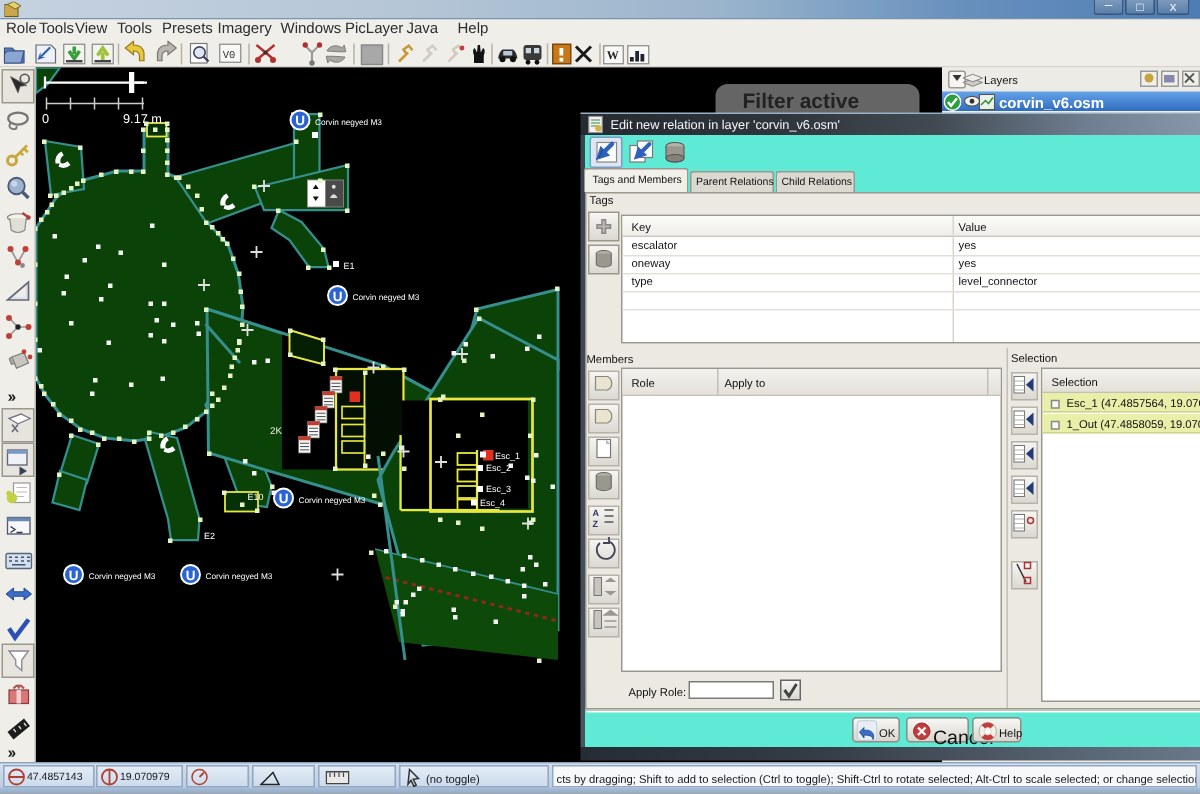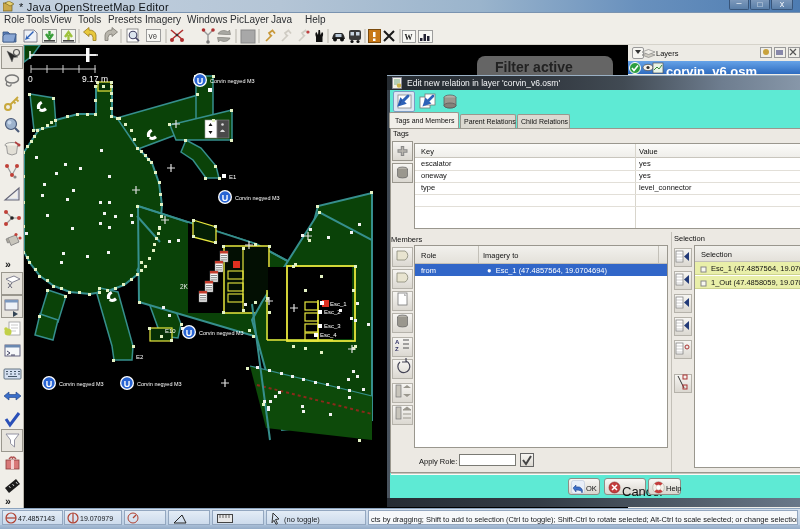--- a/index.html
+++ b/index.html
@@ -11,21 +11,20 @@
 </style>
 </head>
 <body>
 <div id="root">
 
 <div class="abs" style="left:0;top:0;width:800px;height:13px;background:linear-gradient(to right,#c5d2e0 0%,#b4c5d6 35%,#9ab4cc 60%,#6890bd 80%,#4d7cb2 100%);border-bottom:1px solid #7a93b0"></div>
 <svg class="abs" style="left:3px;top:1px" width="12" height="11" viewBox="0 0 12 11">
       <rect x="0" y="2" width="9" height="8" fill="#caa84a" stroke="#6b5a1e" stroke-width="0.7"></rect>
       <path d="M2,2 l4,-2 l5,3 l-4,2 z" fill="#e7d06e" stroke="#6b5a1e" stroke-width="0.6"></path>
     </svg>
-<div class="tx" style="left:19px;top:0.5px;font-size:11px;letter-spacing:0.25px;color:#101418">* Java OpenStreetMap Editor</div>
 <div class="abs" style="left:729px;top:0;width:66px;height:11px">
  <div class="abs" style="left:0;width:20px;height:10px;background:linear-gradient(#7d99bb,#5a7fa9);border:1px solid #38557a;border-top:none;border-radius:0 0 2px 2px;color:#f4f8fc;font-size:9px;text-align:center;line-height:7px">–</div>
  <div class="abs" style="left:21px;width:20px;height:10px;background:linear-gradient(#7d99bb,#5a7fa9);border:1px solid #38557a;border-top:none;border-radius:0 0 2px 2px;color:#f4f8fc;font-size:8px;text-align:center;line-height:9px">□</div>
  <div class="abs" style="left:42px;width:22px;height:10px;background:linear-gradient(#7d99bb,#5a7fa9);border:1px solid #38557a;border-top:none;border-radius:0 0 2px 2px;color:#f4f8fc;font-size:9px;text-align:center;line-height:8px">x</div>
 </div>
 <div class="abs" style="left:0;top:13px;width:800px;height:13px;background:#f0eee8"></div>
 <div class="abs" style="left:0;top:14px;width:800px;height:12px;font-size:10px;color:#2a2d31">
       <span class="tx" style="left:4px;top:0">Role</span>
       <span class="tx" style="left:26px;top:0">Tools</span>
       <span class="tx" style="left:50px;top:0">View</span>
@@ -615,21 +614,21 @@
           <path d="M3,6 l2,2.5 4,-5" stroke="#fff" stroke-width="1.6" fill="none"></path>
         </svg>
    <svg class="abs" style="left:14px;top:1px" width="12" height="11" viewBox="0 0 12 11">
           <ellipse cx="6" cy="5.5" rx="5" ry="3.2" fill="#f4f2ec" stroke="#555" stroke-width="0.8"></ellipse>
           <circle cx="6" cy="5.5" r="1.6" fill="#333"></circle>
         </svg>
    <svg class="abs" style="left:24px;top:1px" width="13" height="12" viewBox="0 0 13 12">
           <rect x="1" y="1" width="10" height="10" fill="#e8f4e8" stroke="#555" stroke-width="0.7"></rect>
           <path d="M2,8 l3,-3 2,2 3,-4" stroke="#3a8a3a" stroke-width="1" fill="none"></path>
         </svg>
-   <div class="tx" style="left:38px;top:2.5px;font-size:13px;font-weight:bold;color:#fff">corvin_v6.osm</div>
+   <div class="tx" style="left:38px;top:2.5px;font-size:10px;font-weight:bold;color:#fff">corvin_v6.osm</div>
  </div>
 </div>
 <div class="abs" style="left:0;top:508px;width:800px;height:21px;background:linear-gradient(#d4e0ee,#b4c9e0);border-top:1px solid #8ca3bd"></div>
 <div class="abs" style="left:0;top:525px;width:800px;height:4px;background:linear-gradient(#aabfd8,#93abc7)"></div>
 <div class="abs" style="left:2px;top:510px;width:61px;height:15px;border:1px solid #93a7c0;background:linear-gradient(#e3ecf6,#cddbec);font-size:9px;color:#15181c">
       <svg style="position:absolute;left:2px;top:1px" width="12" height="12" viewBox="0 0 12 12">
         <circle cx="6" cy="6" r="5" fill="none" stroke="#b04030" stroke-width="1.2"></circle>
         <line x1="1" y1="6" x2="11" y2="6" stroke="#b04030" stroke-width="1.2"></line>
       </svg>
       <span class="tx" style="left:15px;top:4px;font-size:7px">47.4857143</span>
@@ -753,25 +752,21 @@
 <rect x="4" y="138" width="5" height="12" fill="#c8c5bc" stroke="#777" stroke-width="0.7"></rect>
           <path d="M11,141 l4,-3 4,3 h-8 m0,6 h8 l-4,3 z" fill="#9a978e"></path>
 <rect x="4" y="160" width="5" height="12" fill="#c8c5bc" stroke="#777" stroke-width="0.7"></rect>
           <path d="M11,163 h8 l-4,-3 z m0,4 h8 m-8,4 h8" fill="#9a978e" stroke="#9a978e"></path>
 </svg>
 <div class="abs" style="left:24px;top:155px;width:254px;height:203px;background:#fff;border:1px solid #9a978e"></div>
 <div class="abs" style="left:25px;top:156px;width:252px;height:18px;background:linear-gradient(#f2f1ed,#e4e1da);border-bottom:1px solid #c3c0b8"></div>
 <div class="abs" style="left:88px;top:156px;width:1px;height:18px;background:#c3c0b8"></div>
 <div class="abs" style="left:268px;top:156px;width:1px;height:18px;background:#c3c0b8"></div>
 <div class="tx" style="left:31px;top:161px">Role</div>
-        <div class="tx" style="left:93px;top:161px">Imagery to</div>
-<div class="abs" style="left:25px;top:174px;width:252px;height:12px;background:#3166c8;color:#fff">
-          <span class="tx" style="left:6px;top:2px">from</span>
-          <span class="tx" style="left:72px;top:2px">●&nbsp; Esc_1 (47.4857564, 19.0704694)</span>
-        </div>
+        <div class="tx" style="left:93px;top:161px">Apply to</div>
 <div class="tx" style="left:29px;top:367px">Apply Role:</div>
 <div class="abs" style="left:69px;top:364px;width:57px;height:12px;background:#fff;border:1px solid #7a7a74"></div>
 <div class="abs" style="left:130px;top:363px;width:14px;height:14px;background:linear-gradient(#f6f5f2,#dbd8d1);border:1px solid #666">
           <svg width="12" height="12" viewBox="0 0 12 12">
             <path d="M2,6 l3,4 5,-8" stroke="#444" stroke-width="2" fill="none"></path>
           </svg>
         </div>
 <div class="abs" style="left:284px;top:158px;width:18px;height:19px;background:linear-gradient(#f6f5f2,#dbd8d1);border:1px solid #b5b2aa"></div>
 <div class="abs" style="left:284px;top:181px;width:18px;height:19px;background:linear-gradient(#f6f5f2,#dbd8d1);border:1px solid #b5b2aa"></div>
 <div class="abs" style="left:284px;top:204px;width:18px;height:19px;background:linear-gradient(#f6f5f2,#dbd8d1);border:1px solid #b5b2aa"></div>

